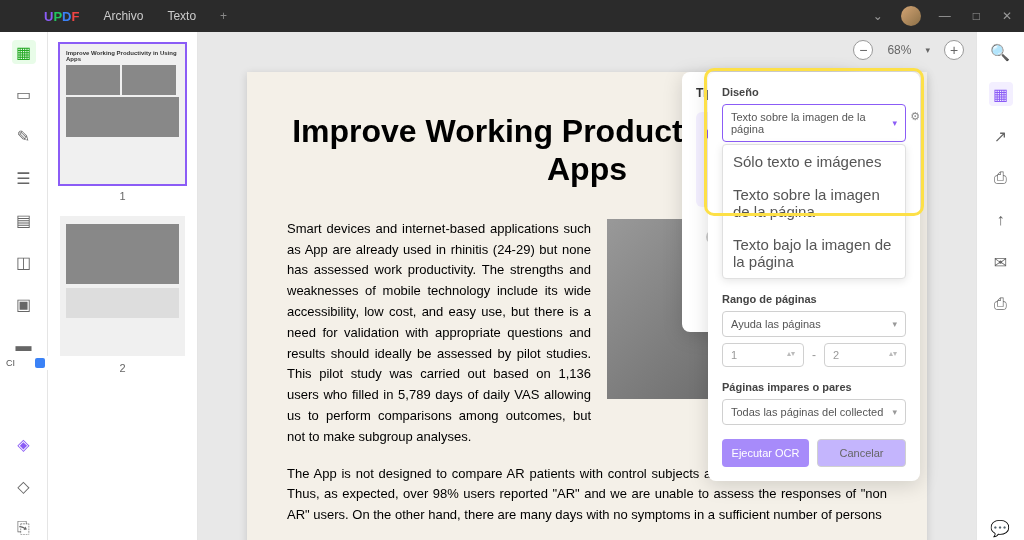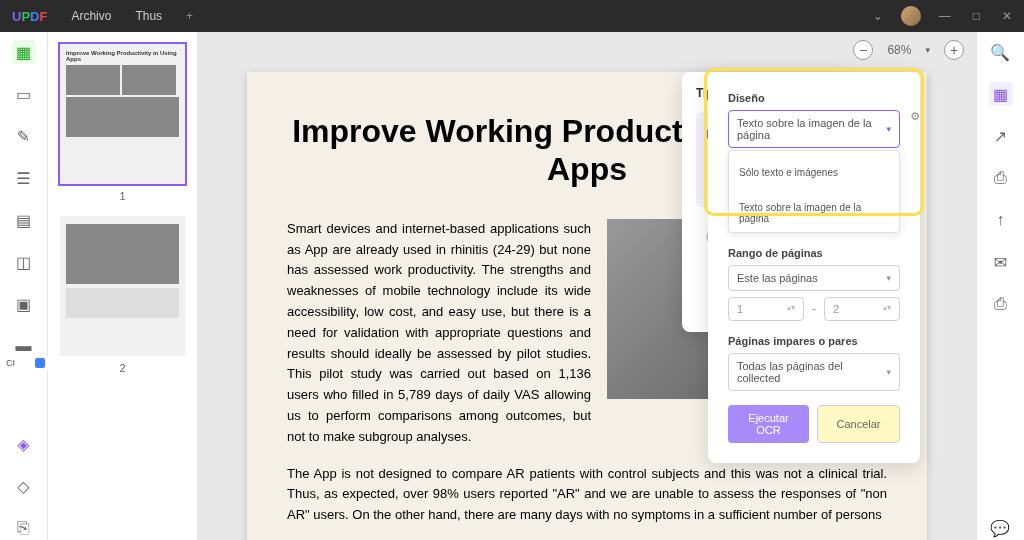--- a/index.html
+++ b/index.html
@@ -1,18 +1,18 @@
 <!DOCTYPE html>
 <html><head>
 <meta charset="utf-8">
 <style>
 * { margin: 0; padding: 0; box-sizing: border-box; font-family: -apple-system, BlinkMacSystemFont, 'Segoe UI', Arial, sans-serif; }
 body { background: #1e1e1e; width: 1024px; height: 540px; overflow: hidden; }
 
-.titlebar { height: 32px; background: #2b2b2b; display: flex; align-items: center; color: #ccc; font-size: 12px; }
+.titlebar { height: 32px; background: #2b2b2b; display: flex; align-items: center; color: #ccc; font-size: 12px; padding-left: 32px; }
 .logo { padding: 0 12px; font-weight: bold; font-size: 13px; }
 .logo .u { color: #8b5cf6; } .logo .p { color: #22c55e; } .logo .d { color: #3b82f6; } .logo .f { color: #ef4444; }
 .menu-item { padding: 0 12px; cursor: pointer; }
 .tab { background: #3a3a3a; padding: 6px 12px; margin-left: 12px; border-radius: 4px 4px 0 0; display: flex; align-items: center; gap: 8px; }
 .tab-close { color: #999; }
 .tab-plus { margin-left: 12px; color: #888; cursor: pointer; }
 .titlebar-right { margin-left: auto; display: flex; align-items: center; gap: 14px; padding-right: 8px; }
 .win-btn { color: #999; cursor: pointer; font-size: 12px; padding: 4px; }
 .avatar { width: 20px; height: 20px; border-radius: 50%; background: linear-gradient(135deg,#d4a574,#8b6f47); }
 
@@ -48,48 +48,48 @@
 .panel-title { font-weight: 600; margin-bottom: 12px; font-size: 12px; color: #333; }
 .doctype-option { padding: 10px; border-radius: 6px; margin-bottom: 8px; cursor: pointer; }
 .doctype-option.selected { background: #f3efff; }
 .doctype-radio { display: flex; align-items: center; gap: 8px; margin-bottom: 4px; }
 .radio-dot { width: 14px; height: 14px; border: 2px solid #ccc; border-radius: 50%; display: inline-block; flex-shrink: 0; }
 .doctype-option.selected .radio-dot { border-color: #8b5cf6; background: radial-gradient(circle,#8b5cf6 40%,transparent 45%); }
 .doctype-label { font-weight: 600; font-size: 11px; color: #444; }
 .doctype-option.selected .doctype-label { color: #7c3aed; }
 .doctype-desc { font-size: 9px; color: #999; line-height: 1.3; margin-left: 22px; }
 
-.panel-ocr { right: 56px; width: 212px; padding: 20px; }
+.panel-ocr { right: 56px; width: 212px; padding: 14px; }
 .highlight-box { position: absolute; top: -4px; left: -4px; right: -4px; height: 148px; border: 3px solid #fde047; border-radius: 10px; pointer-events: none; }
 .gear-btn { position: absolute; top: 38px; right: -0px; color: #888; cursor: pointer; }
 .field-group { margin-bottom: 14px; }
 .field-label { font-weight: 600; font-size: 11px; color: #444; margin-bottom: 6px; }
 .select { border: 1px solid #d0d0d0; border-radius: 4px; padding: 6px 8px; font-size: 11px; color: #555; display: flex; justify-content: space-between; align-items: center; cursor: pointer; background: #fff; }
 .select.open { border-color: #8b5cf6; }
 .select .arrow { font-size: 9px; color: #8b5cf6; }
 .dropdown { border: 1px solid #e0e0e0; border-radius: 4px; margin-top: 2px; background: #fff; box-shadow: 0 2px 8px rgba(0,0,0,0.1); }
-.dropdown-item { padding: 8px 10px; font-size: 10px; color: #555; cursor: pointer; margin-top: 8px; }
+.dropdown-item { padding: 8px 10px; font-size: 15px; color: #555; cursor: pointer; }
 .range-row { display: flex; align-items: center; gap: 8px; margin-top: 6px; }
 .range-input { flex: 1; border: 1px solid #d0d0d0; border-radius: 4px; padding: 5px 8px; font-size: 11px; color: #999; background: #fff; display: flex; justify-content: space-between; }
 .range-sep { color: #999; }
 .btn-row { display: flex; gap: 8px; margin-top: 8px; }
 .btn { flex: 1; padding: 7px; border-radius: 4px; font-size: 11px; text-align: center; cursor: pointer; border: none; }
 .btn-primary { background: #a78bfa; color: #fff; }
-.btn-secondary { background: #fef9c3; border: 1px solid #d0d0d0; color: #666; }
+.btn-secondary { background: #c4b5fd; border: 1px solid #d0d0d0; color: #666; }
 
 .ci-badge { position: absolute; left: 0; top: 356px; background: #fff; padding: 2px 6px; font-size: 9px; color: #555; border-radius: 0 3px 3px 0; display: flex; align-items: center; gap: 20px; }
 .ci-dot { width: 10px; height: 10px; background: #3b82f6; border-radius: 2px; }
 </style>
 </head>
 <body>
 
 <div class="titlebar">
   <div class="logo"><span class="u">U</span><span class="p">P</span><span class="d">D</span><span class="f">F</span></div>
   <div class="menu-item">Archivo</div>
-  <div class="menu-item">Thus</div>
+  <div class="menu-item">Texto</div>
   <div class="tab-plus">+</div>
   <div class="titlebar-right">
     <span class="win-btn">⌄</span>
     <div class="avatar"></div>
     <span class="win-btn">—</span>
     <span class="win-btn">□</span>
     <span class="win-btn">✕</span>
   </div>
 </div>
 
@@ -170,26 +170,27 @@
       <div class="field-group">
         <div class="field-label">Diseño</div>
         <div class="select open">
           <span>Texto sobre la imagen de la página</span>
             <span class="arrow">▾</span>
           <span class="gear-btn">⚙</span>
         </div>
         <div class="dropdown">
           <div class="dropdown-item">Sólo texto e imágenes</div>
           <div class="dropdown-item">Texto sobre la imagen de la página</div>
+          <div class="dropdown-item">Texto bajo la imagen de la página</div>
         </div>
       </div>
       <div class="field-group">
         <div class="field-label">Rango de páginas</div>
         <div class="select">
-          <span>Este las páginas</span>
+          <span>Ayuda las páginas</span>
             <span class="arrow" style="color:#999">▾</span>
         </div>
         <div class="range-row">
           <div class="range-input">
               <span>1</span>
               <span style="font-size:8px;color:#bbb">▴▾</span>
             </div>
           <span class="range-sep">-</span>
           <div class="range-input">
               <span>2</span>

